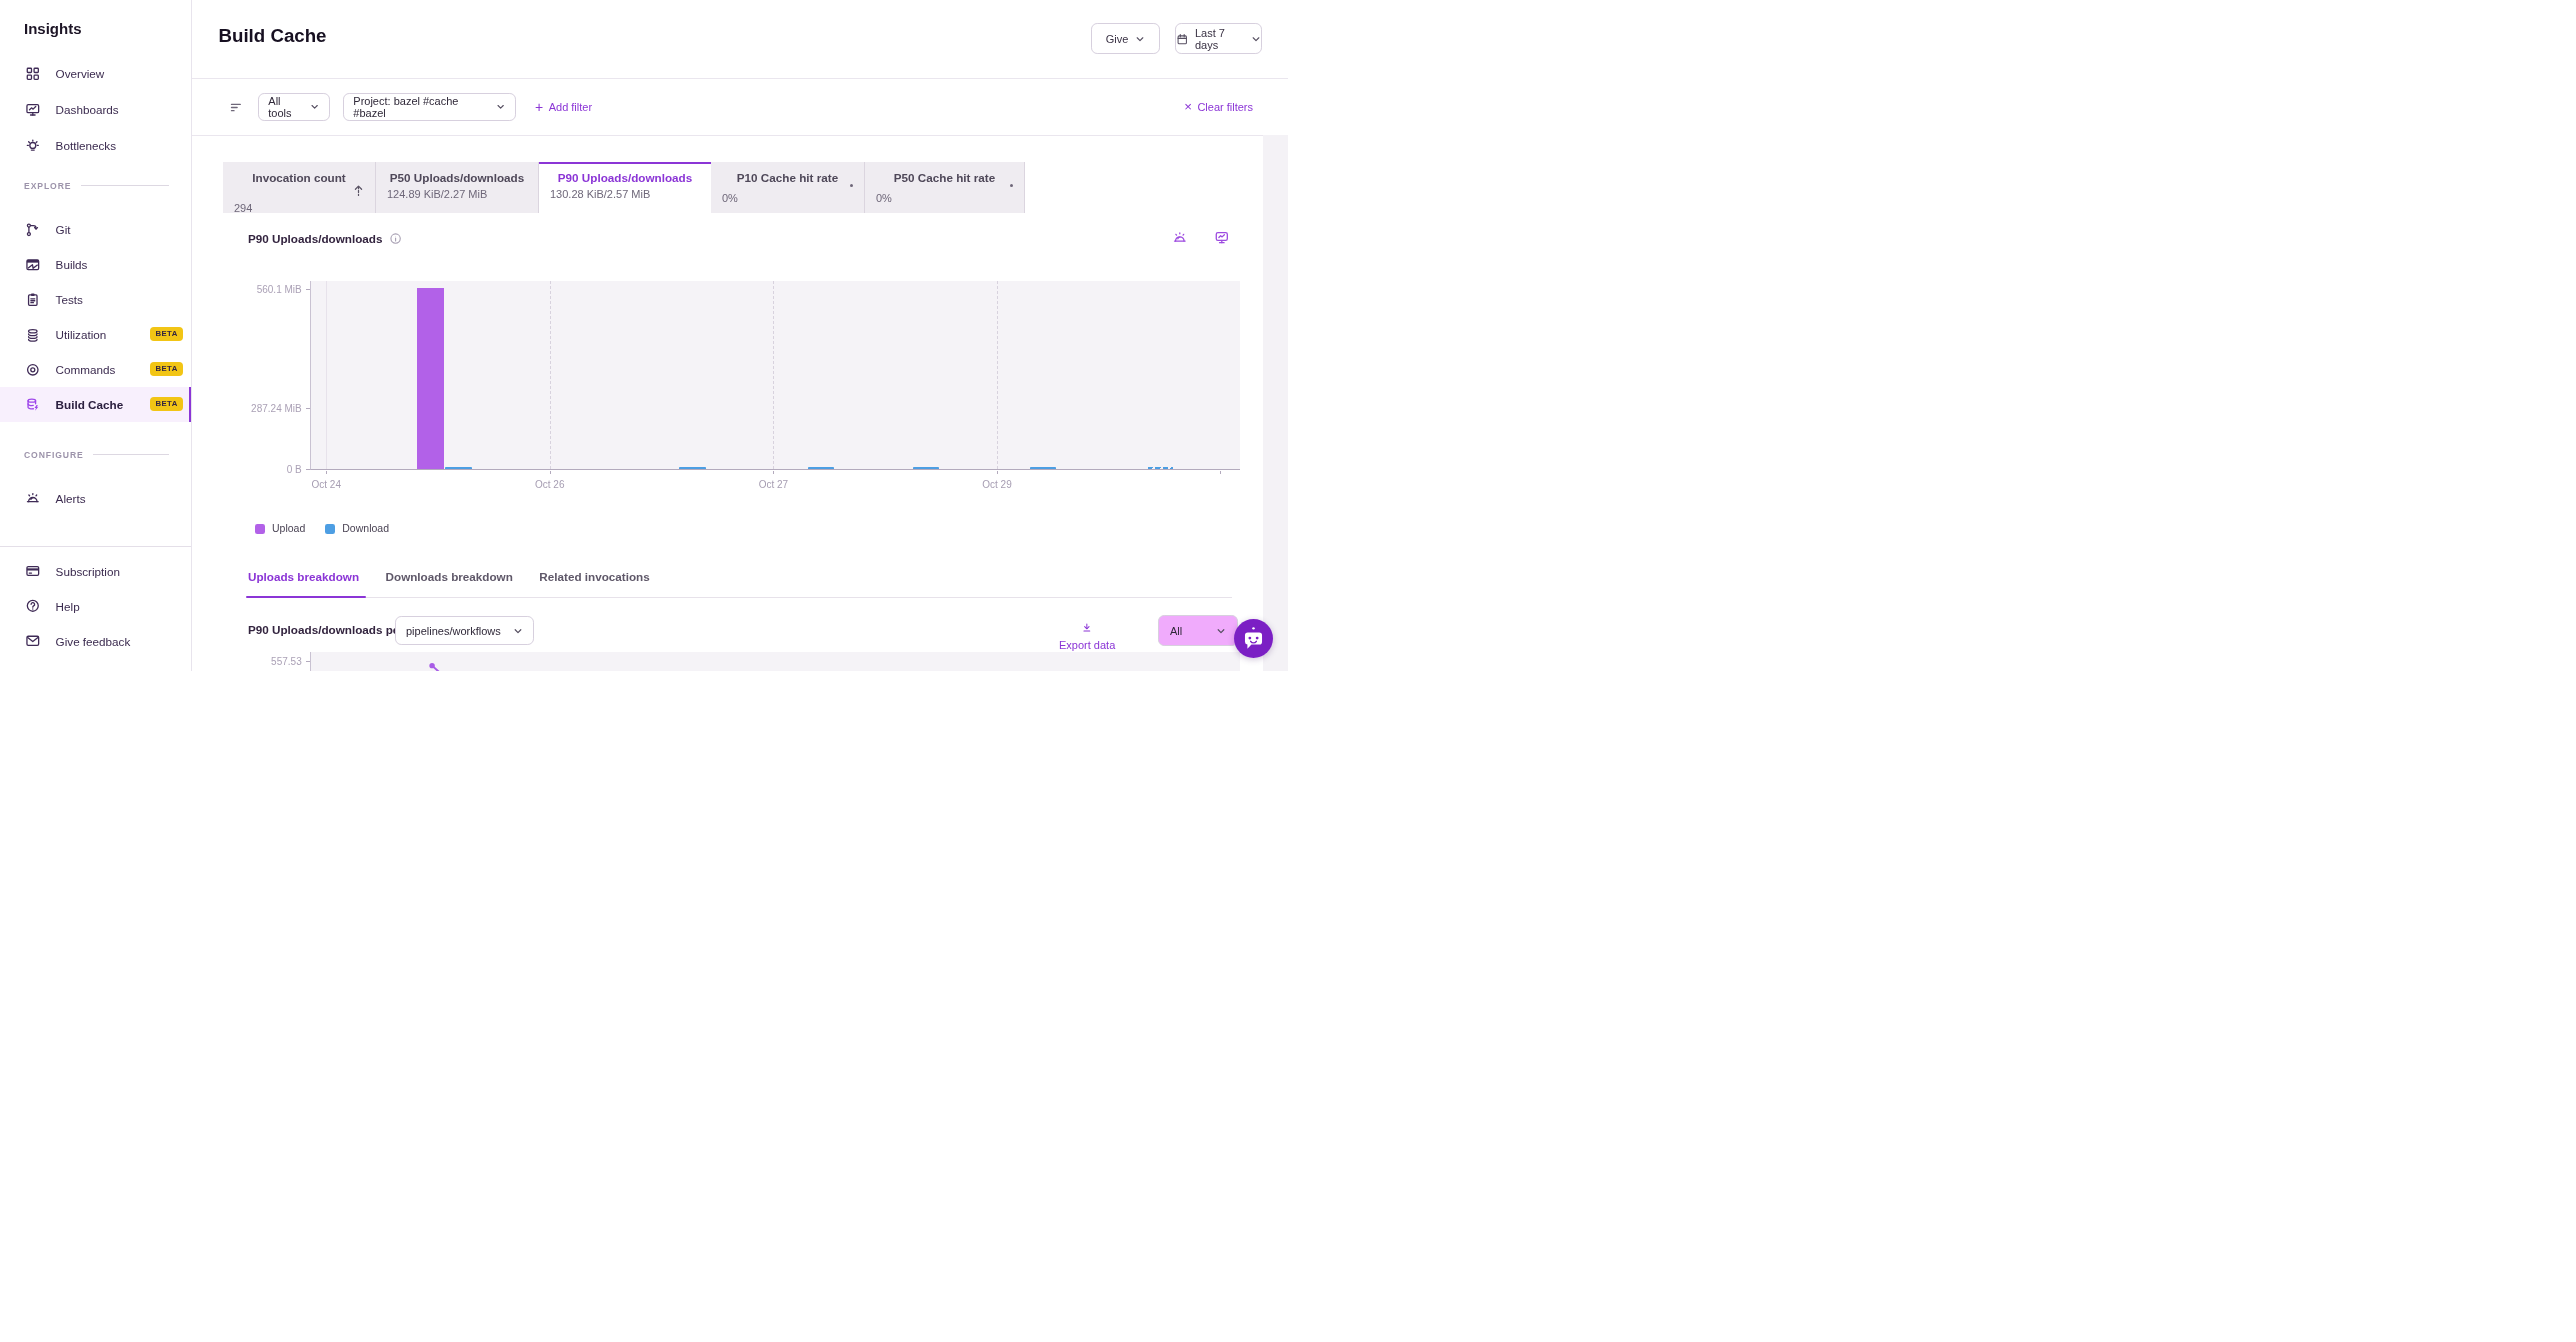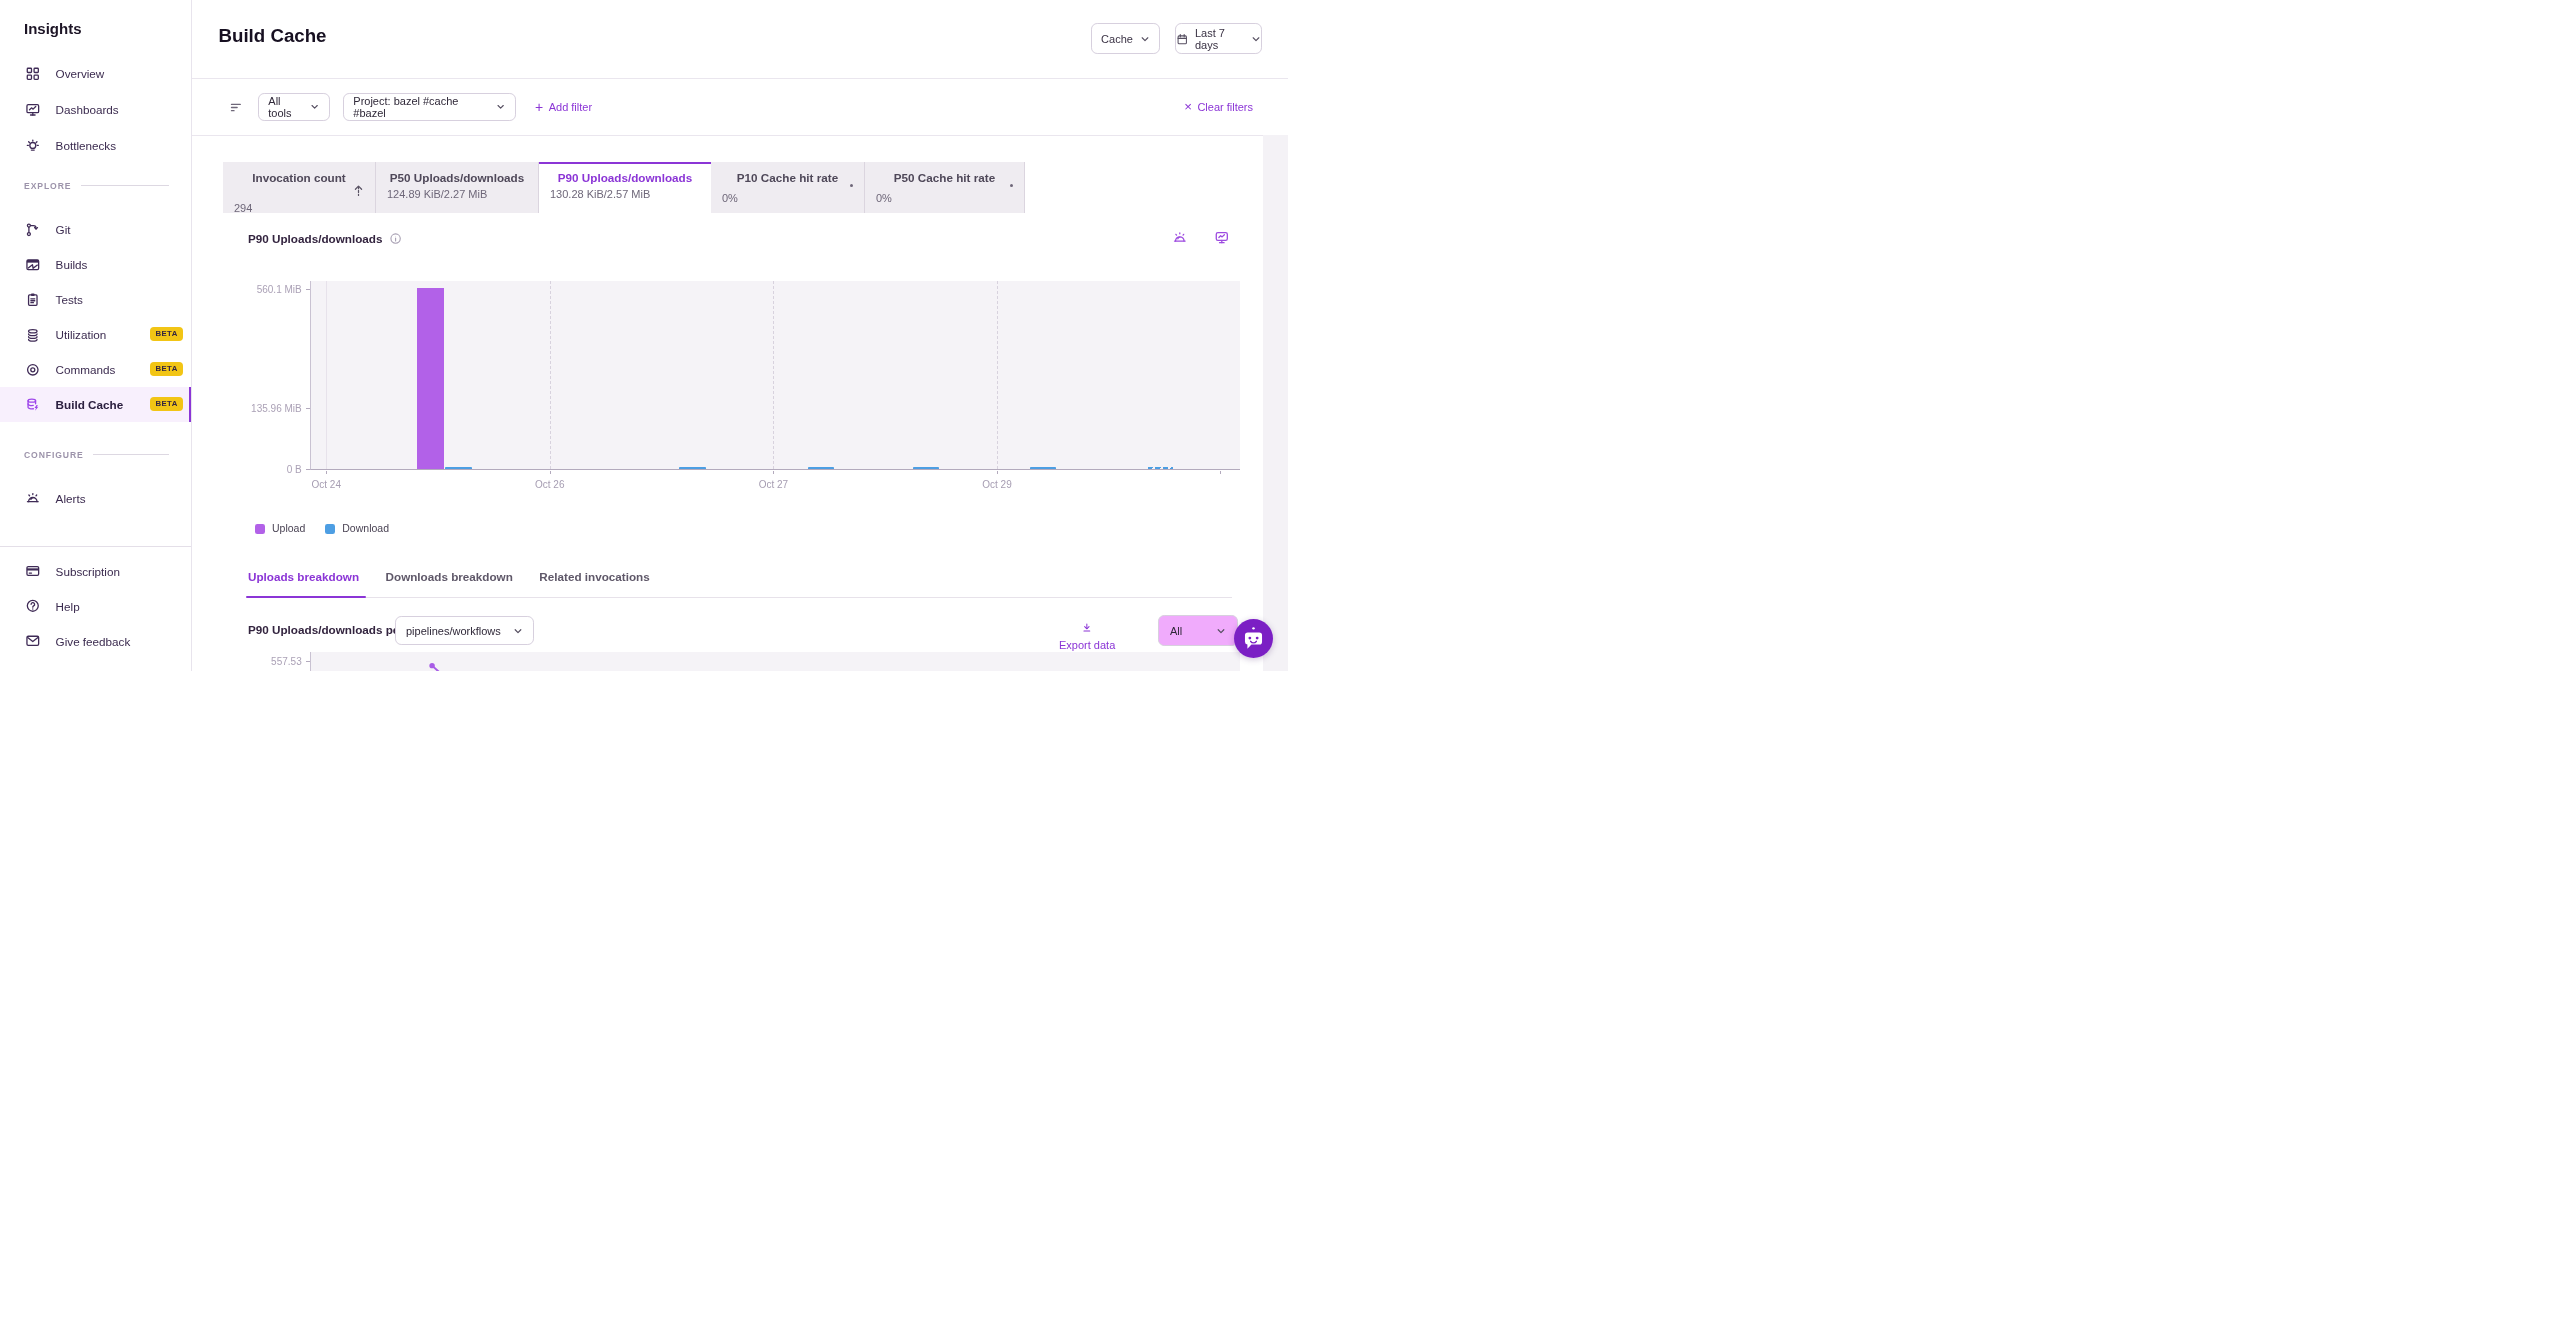--- a/index.html
+++ b/index.html
@@ -271,21 +271,21 @@
           <span class="lbl">Give feedback</span>
       </div>
     </div>
   </aside>
 
   <div class="main">
 
     <header class="page-header">
       <h1 class="page-title">Build Cache</h1>
       <div class="ctl" id="ctl-granularity">
-        <span>Cache</span>
+        <span>Give</span>
         <span class="chev">
             <svg width="10" height="10" viewBox="0 0 16 16" fill="none" stroke="currentColor" stroke-width="1.8" stroke-linecap="round" stroke-linejoin="round">
               <polyline points="3.5,6 8,10.5 12.5,6"></polyline>
             </svg>
           </span>
       </div>
       <div class="ctl" id="ctl-range">
         <span style="color:#554e60;">
             <svg width="12.5" height="12.5" viewBox="0 0 24 24" fill="none" stroke="currentColor" stroke-width="2" stroke-linecap="round">
               <rect x="4" y="5.5" width="16" height="15" rx="2"></rect>
@@ -422,21 +422,21 @@
           <div class="xtick" style="left: 25.7%;"></div>
           <div class="xlabel" style="left: 25.7%;">Oct 26</div>
           <div class="xtick" style="left: 49.77%;"></div>
           <div class="xlabel" style="left: 49.77%;">Oct 27</div>
           <div class="xtick" style="left: 73.84%;"></div>
           <div class="xlabel" style="left: 73.84%;">Oct 29</div>
           <div class="xtick" style="left: 97.9%;"></div>
           <div class="ytickmark" style="top: 4.1%;"></div>
           <div class="ylabel" style="top: 4.1%;">560.1 MiB</div>
           <div class="ytickmark" style="top: 67.3%;"></div>
-          <div class="ylabel" style="top: 67.3%;">135.96 MiB</div>
+          <div class="ylabel" style="top: 67.3%;">287.24 MiB</div>
           <div class="ytickmark" style="top: 100%;"></div>
           <div class="ylabel" style="top: 100%;">0 B</div>
           <div class="bar upload" style="left: 11.45%; width: 2.85%; height: 96.3%;"></div>
           <div class="bar download" style="left: 14.47%; width: 2.85%; height: 1.3%;"></div>
           <div class="bar download" style="left: 39.62%; width: 2.85%; height: 1.3%;"></div>
           <div class="bar download" style="left: 53.46%; width: 2.85%; height: 1.3%;"></div>
           <div class="bar download" style="left: 64.78%; width: 2.85%; height: 1.3%;"></div>
           <div class="bar download" style="left: 77.36%; width: 2.85%; height: 1.3%;"></div>
           <div class="bar download-partial" style="left: 90.11%; width: 2.68%; height: 1.3%;"></div>
         </div>

